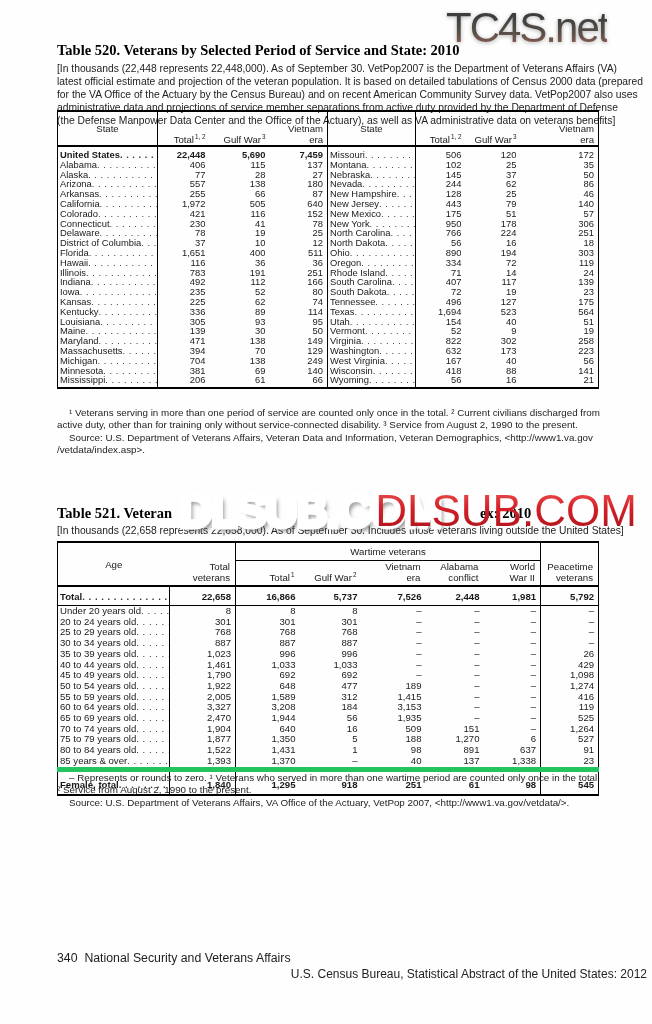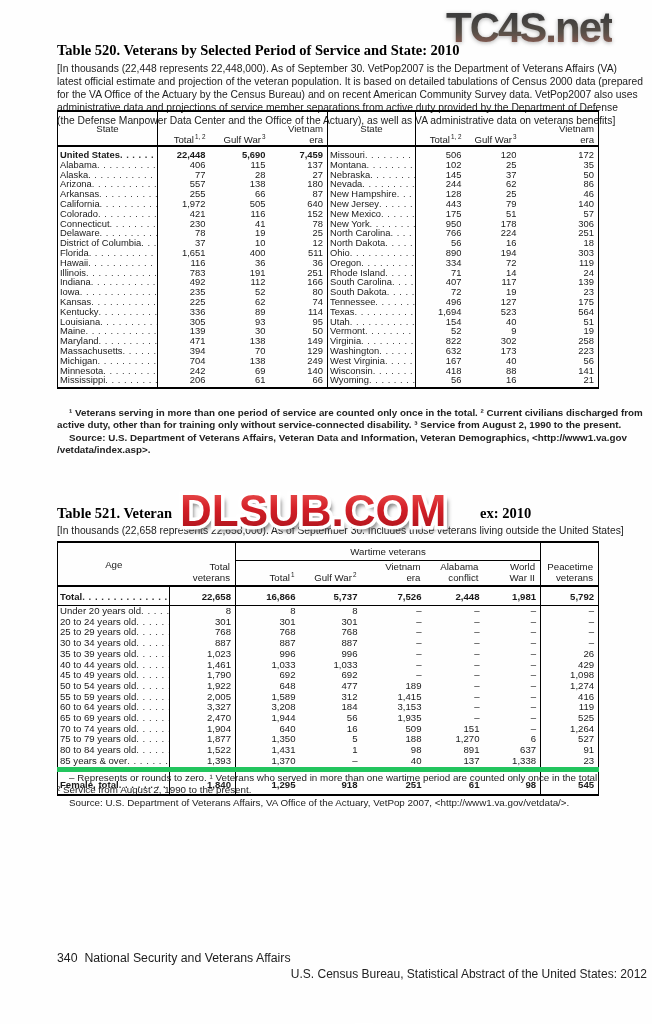--- a/index.html
+++ b/index.html
@@ -51,21 +51,21 @@
   #t521 tbody tr{height:10.7px;line-height:10.7px;}
   #t521 tbody tr.total-row td{font-weight:bold;border-bottom:1px solid #000;height:14px;padding-bottom:2px;padding-top:2px;}
   #t521 tbody tr.female-row td{font-weight:bold;border-top:5px solid #22c55e;height:16px;padding-top:3px;padding-bottom:3px;}
   #t521 sup{font-size:6.3px;margin-left:1px;}
 
   
   #page-footer{font-size:12.3px;color:#1c1c1c;}
   #credit-line{font-size:12px;color:#222;text-align:right;}
 
   
-  .wm{font-weight:700;z-index:30;white-space:nowrap;}
+  .wm{font-weight:400;z-index:30;white-space:nowrap;text-align:center;}
   #wm-top{left:446px;top:4px;font-size:42px;letter-spacing:-2px;
       background:linear-gradient(180deg,#3d3d3d 25%,#585048 60%,#8a5b52 85%,#a2675c 100%);
       -webkit-background-clip:text;background-clip:text;color:transparent;
       filter:drop-shadow(0 1px 2px rgba(80,80,80,0.45));}
   #wm-mid{left:180px;top:486px;font-size:44px;letter-spacing:0px;}
   .stroketext{position:relative;}
   .stroketext .fill{position:relative;z-index:3;
       background:linear-gradient(180deg,#ef5a57 0%,#d42028 45%,#a8121a 100%);
       -webkit-background-clip:text;background-clip:text;color:transparent;}
   .stroketext .outline{position:absolute;left:0;top:0;z-index:1;color:#fff;
@@ -567,21 +567,21 @@
           <td class="num">40</td>
           <td class="num">56</td>
         </tr>
         <tr>
           <td>
             <div class="lbl">
               <span>Minnesota</span>
               <span class="dots"></span>
             </div>
           </td>
-          <td class="num">242</td>
+          <td class="num">381</td>
           <td class="num">69</td>
           <td class="num">140</td>
           <td>
             <div class="lbl">
               <span>Wisconsin</span>
               <span class="dots"></span>
             </div>
           </td>
           <td class="num">418</td>
           <td class="num">88</td>
@@ -603,21 +603,21 @@
               <span class="dots"></span>
             </div>
           </td>
           <td class="num">56</td>
           <td class="num">16</td>
           <td class="num">21</td>
         </tr>
       </tbody>
   </table>
 
-  <div class="abs footnotes" style="left:57px;top:407px;width:592px;font-weight:bold;">
+  <div class="abs footnotes" style="left:57px;top:407px;width:592px;">
       <div class="ind">¹ Veterans serving in more than one period of service are counted only once in the total. ² Current civilians discharged from</div>
       <div>active duty, other than for training only without service-connected disability. ³ Service from August 2, 1990 to the present.</div>
       <div class="ind">Source: U.S. Department of Veterans Affairs, Veteran Data and Information, Veteran Demographics, &lt;http://www1.va.gov</div>
       <div>/vetdata/index.asp&gt;.</div>
     </div>
 
   <div id="t521-title" class="abs tbl-title" style="left:57px;top:505px;">
     <span>Table 521. Veteran</span>
     <span class="gap"></span>
     <span>ex: 2010</span>

